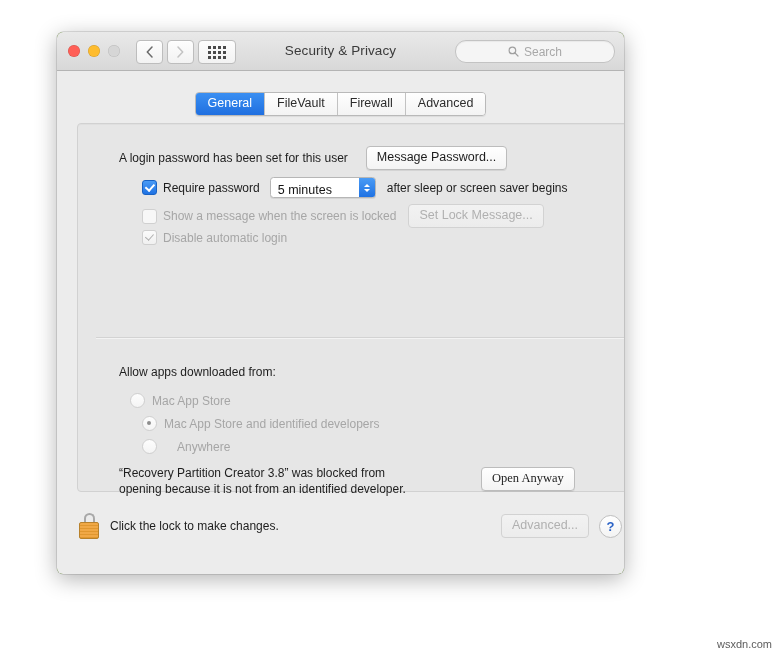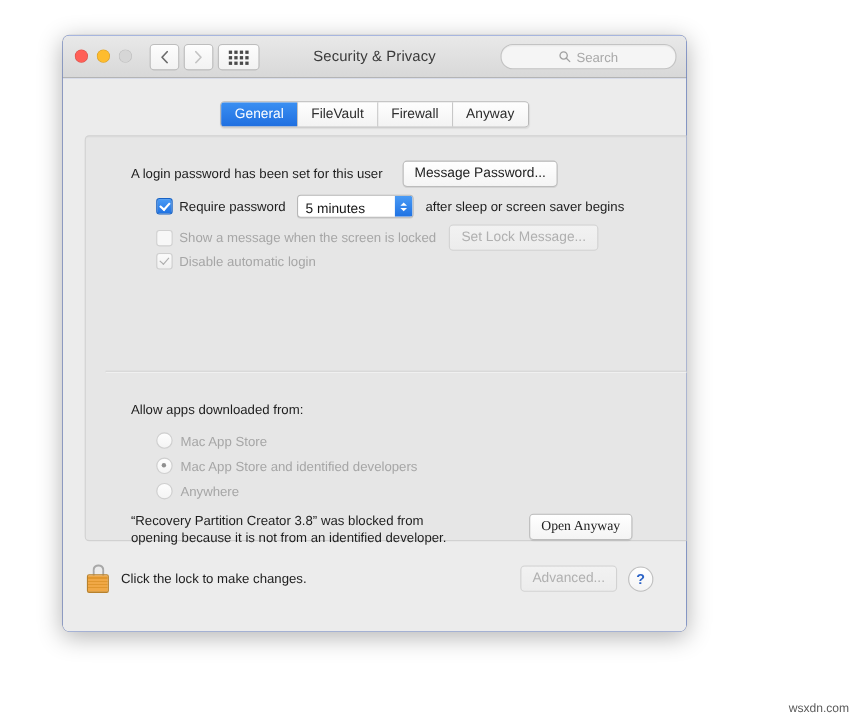--- a/index.html
+++ b/index.html
@@ -15,21 +15,21 @@
     position: relative;
   }
 
   
   .window {
     position: absolute;
     left: 57px;
     top: 32px;
     width: 567px;
     height: 542px;
-    background: #1d4ed8;
+    background: #4d7c0f;
     border-radius: 6px;
     box-shadow: 0 5px 22px rgba(0,0,0,0.30), 0 0 0 0.5px rgba(0,0,0,0.22);
     overflow: hidden;
   }
 
   
   .titlebar {
     position: relative;
     height: 38px;
     background: linear-gradient(to bottom, #e9e9e9 0%, #d8d8d8 100%);
@@ -296,21 +296,21 @@
     width: 20px; height: 17px;
     border-radius: 2px;
     background: repeating-linear-gradient(to bottom,#f0a846 0px,#f0a846 2px,#e0972f 2px,#e0972f 3px);
     border: 1px solid #b8812b;
     box-sizing: border-box;
   }
   .locktext { font-size: 12px; color: #1d1d1d; }
 
   .bottomright {
     position: absolute;
-    right: 30px;
+    right: 2px;
     top: 443px;
     display: flex;
     align-items: center;
     gap: 10px;
   }
   .helpbtn {
     width: 21px; height: 21px;
     border-radius: 50%;
     background: linear-gradient(to bottom,#ffffff,#f3f3f3);
     border: 1px solid #bfbfbf;
@@ -382,21 +382,21 @@
     </div>
   </div>
 
   <div class="winbody">
 
     <div class="tabs">
       <div class="tabstrip">
         <div class="tab active">General</div>
         <div class="tab">FileVault</div>
         <div class="tab">Firewall</div>
-        <div class="tab">Anyway</div>
+        <div class="tab">Advanced</div>
       </div>
     </div>
 
     <div class="panel">
 
       <div class="row" style="left:41px; top:22px;">
         <span class="lbl">A login password has been set for this user</span>
         <span class="pushbtn" style="margin-left:18px;">Message Password...</span>
       </div>
 
@@ -423,31 +423,31 @@
         <span class="lbl dim">Show a message when the screen is locked</span>
         <span class="pushbtn disabled" style="margin-left:12px;">Set Lock Message...</span>
       </div>
 
       <div class="divider" style="top:213px;"></div>
 
       <div class="row" style="left:41px; top:241px;">
         <span class="lbl">Allow apps downloaded from:</span>
       </div>
 
-      <div class="row" style="left:64px; top:269px;">
+      <div class="row" style="left:52px; top:269px;">
         <span class="rb"></span>
         <span class="lbl dim">Mac App Store</span>
       </div>
 
       <div class="row" style="left:64px; top:292px;">
         <span class="rb on"></span>
         <span class="lbl dim">Mac App Store and identified developers</span>
       </div>
 
-      <div class="row" style="left:64px; top:315px;">
+      <div class="row" style="left:64px; top:315px;gap:13px;">
         <span class="rb"></span>
         <span class="lbl dim">Anywhere</span>
       </div>
 
       <div style="position:absolute; left:41px; top:341px; width:330px;">
         <div class="lbl" style="line-height:16px;">“Recovery Partition Creator 3.8” was blocked from</div>
         <div class="lbl" style="line-height:16px;">opening because it is not from an identified developer.</div>
       </div>
 
       <span class="pushbtn" style="position:absolute; left:403px; top:343px;font-family:Liberation Serif, serif;">Open Anyway</span>

